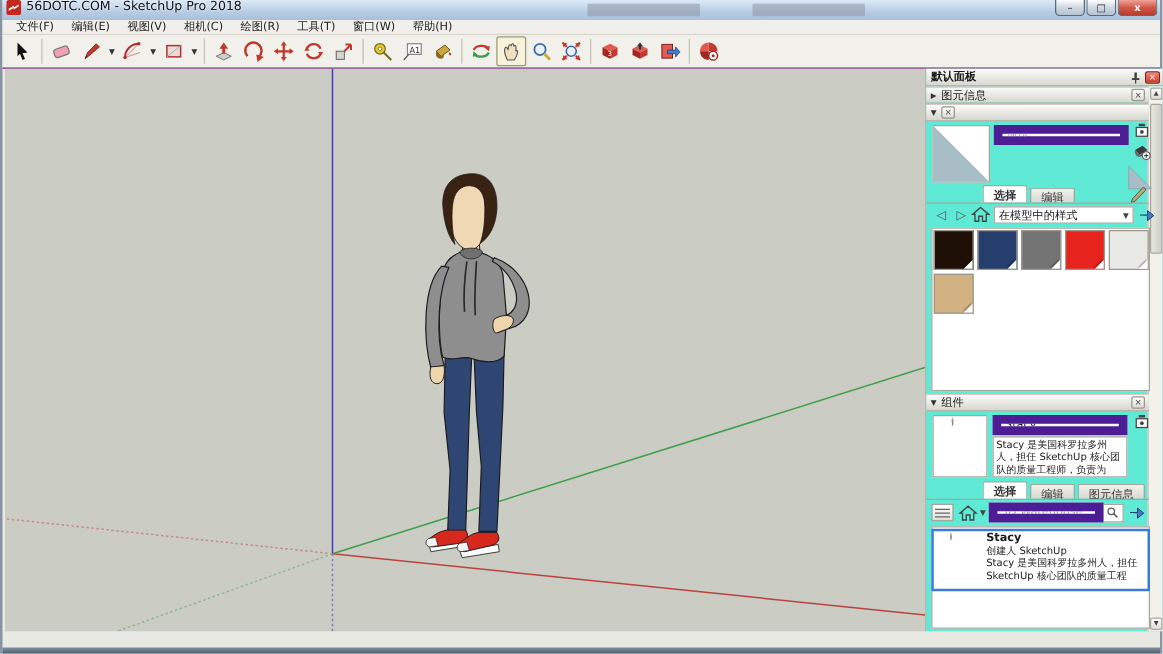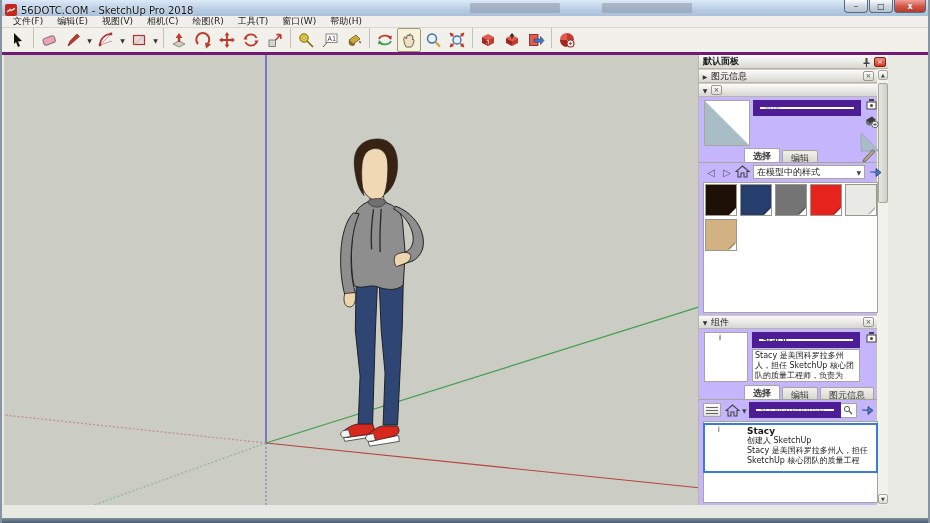--- a/index.html
+++ b/index.html
@@ -3,48 +3,48 @@
 <meta charset="utf-8">
 <style>
   * { margin:0; padding:0; box-sizing:border-box; }
   html,body { width:930px; height:523px; overflow:hidden; }
   body { font-family:"DejaVu Sans","Liberation Sans",sans-serif; font-size:9px; color:#1a1a1a; }
   #app { position:relative; width:930px; height:523px; background:#e9e9e4;
          border-left:2px solid #8795a3; border-right:2px solid #8795a3; }
 
   
   .titlebar { position:absolute; left:0; top:0; width:100%; height:16px;
-    background:linear-gradient(#dcEAf7,#b7cce3 60%,#a9c0da); display:flex; align-items:flex-end; }
+    background:linear-gradient(#dcEAf7,#b7cce3 60%,#a9c0da); display:flex; align-items:flex-start; }
   .titlebar .ghost { position:absolute; top:3px; height:10px; background:rgba(130,138,148,.45); border-radius:1px; }
   .app-icon { width:12px; height:12px; margin:0 4px 0 3px; flex:0 0 auto; }
   .title-text { font-size:10px; color:#111; text-shadow:0 0 2px #fff; white-space:nowrap; }
   .winbtns { position:absolute; right:2px; top:0; display:flex; }
   .winbtn { width:24px; height:13px; border:1px solid #5a6a7c; border-top:none; border-radius:0 0 4px 4px;
     background:linear-gradient(#fdfdfd,#cfd8e2 50%,#b4c2d0); display:flex; align-items:center; justify-content:center;
     font-size:8px; color:#223; margin-left:1px; }
   .winbtn.close { width:32px; background:linear-gradient(#f2a198,#d2594a 50%,#b83b2c); color:#fff; font-weight:bold; }
 
   
   .menubar { position:absolute; left:0; top:16px; width:100%; height:12px; background:#f0efeb;
     border-bottom:1px solid #d8d5cc; display:flex; align-items:center; padding-left:4px; }
   .menu-item { padding:0 7px; font-size:9px; color:#222; }
 
   
   .toolbar { position:absolute; left:0; top:28px; width:100%; height:27px; background:#f1f0ea;
-    border-bottom:3px solid #701a75; display:flex; padding-left:4px; }
+    border-bottom:1px solid #701a75; display:flex; align-items:center; padding-left:4px; }
   .tbtn { width:24px; height:24px; display:flex; align-items:center; justify-content:center; border:1px solid transparent; }
   .tbtn.active { background:#f7f3da; border:1px solid #9a9a7a; border-radius:2px; }
   .tsep { width:1px; height:20px; background:#c4c1b6; margin:0 3px; }
   .tcaret { width:9px; height:24px; display:flex; align-items:center; justify-content:center; font-size:6px; color:#333; }
 
   
   .viewport { position:absolute; left:2px; top:55px; width:736px; height:450px; background:#cbccc4; }
 
   
-  .tray { position:absolute; left:696px; top:55px; width:190px; height:450px; background:#c4b5fd; border-left:1px solid #b9b6ac; }
+  .tray { position:absolute; left:738px; top:55px; width:190px; height:450px; background:#5eead4; border-left:1px solid #b9b6ac; }
   .tray-header { position:absolute; left:0; top:0; width:100%; height:14px;
     background:linear-gradient(#fbfbfa,#d9d9d2); border-bottom:1px solid #b5b2a8; display:flex; align-items:center; }
   .tray-title { font-weight:bold; font-size:9px; padding-left:4px; flex:1; }
   .tray-close { width:12px; height:10px; background:linear-gradient(#f08a7c,#d33a28); border:1px solid #8c1d10;
     border-radius:2px; color:#fff; font-size:7px; line-height:8px; text-align:center; margin-right:2px; }
   .pin-icon { width:9px; height:10px; margin-right:3px; }
 
   .sec-header { position:absolute; left:0; width:178px; height:14px; background:linear-gradient(#fbfbfa,#d7d7d0);
     border-top:1px solid #cfccc2; border-bottom:1px solid #b8b5ab; display:flex; align-items:center; }
   .sec-arrow { font-size:6px; width:12px; text-align:center; color:#333; }

